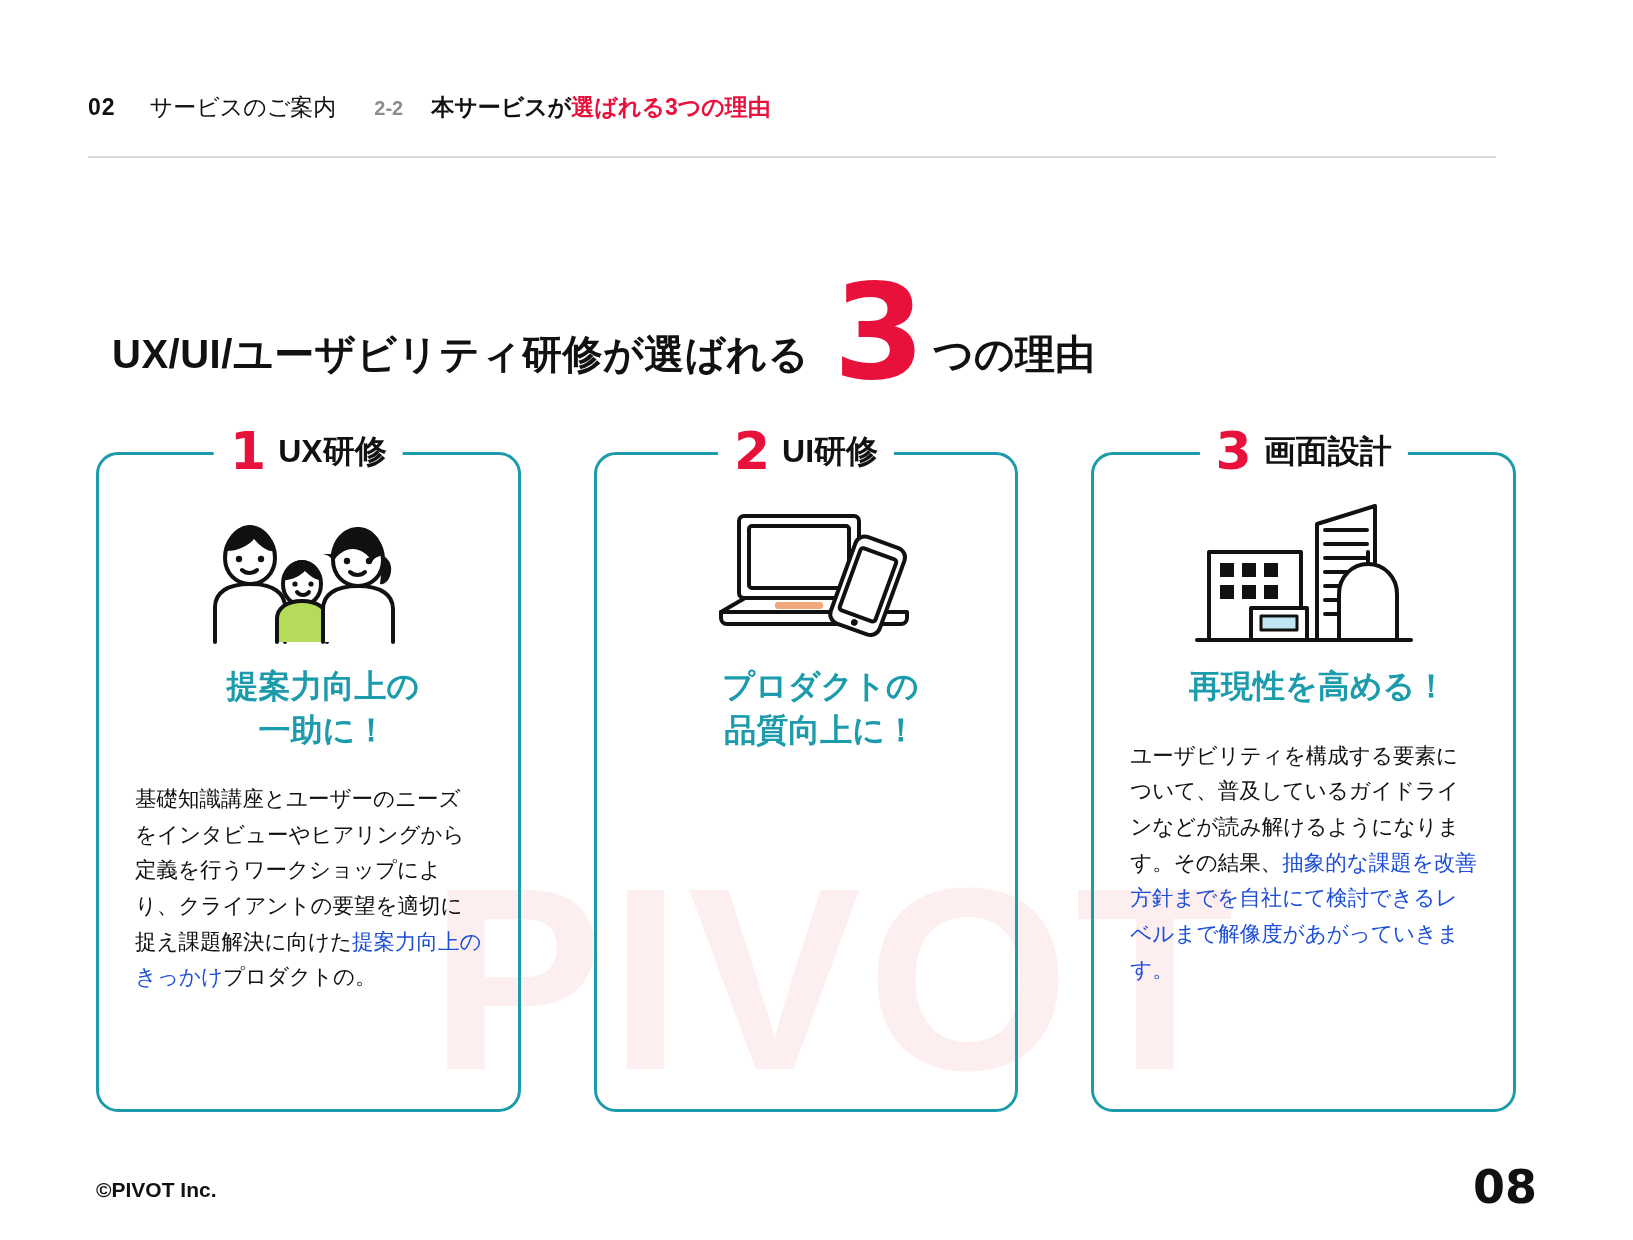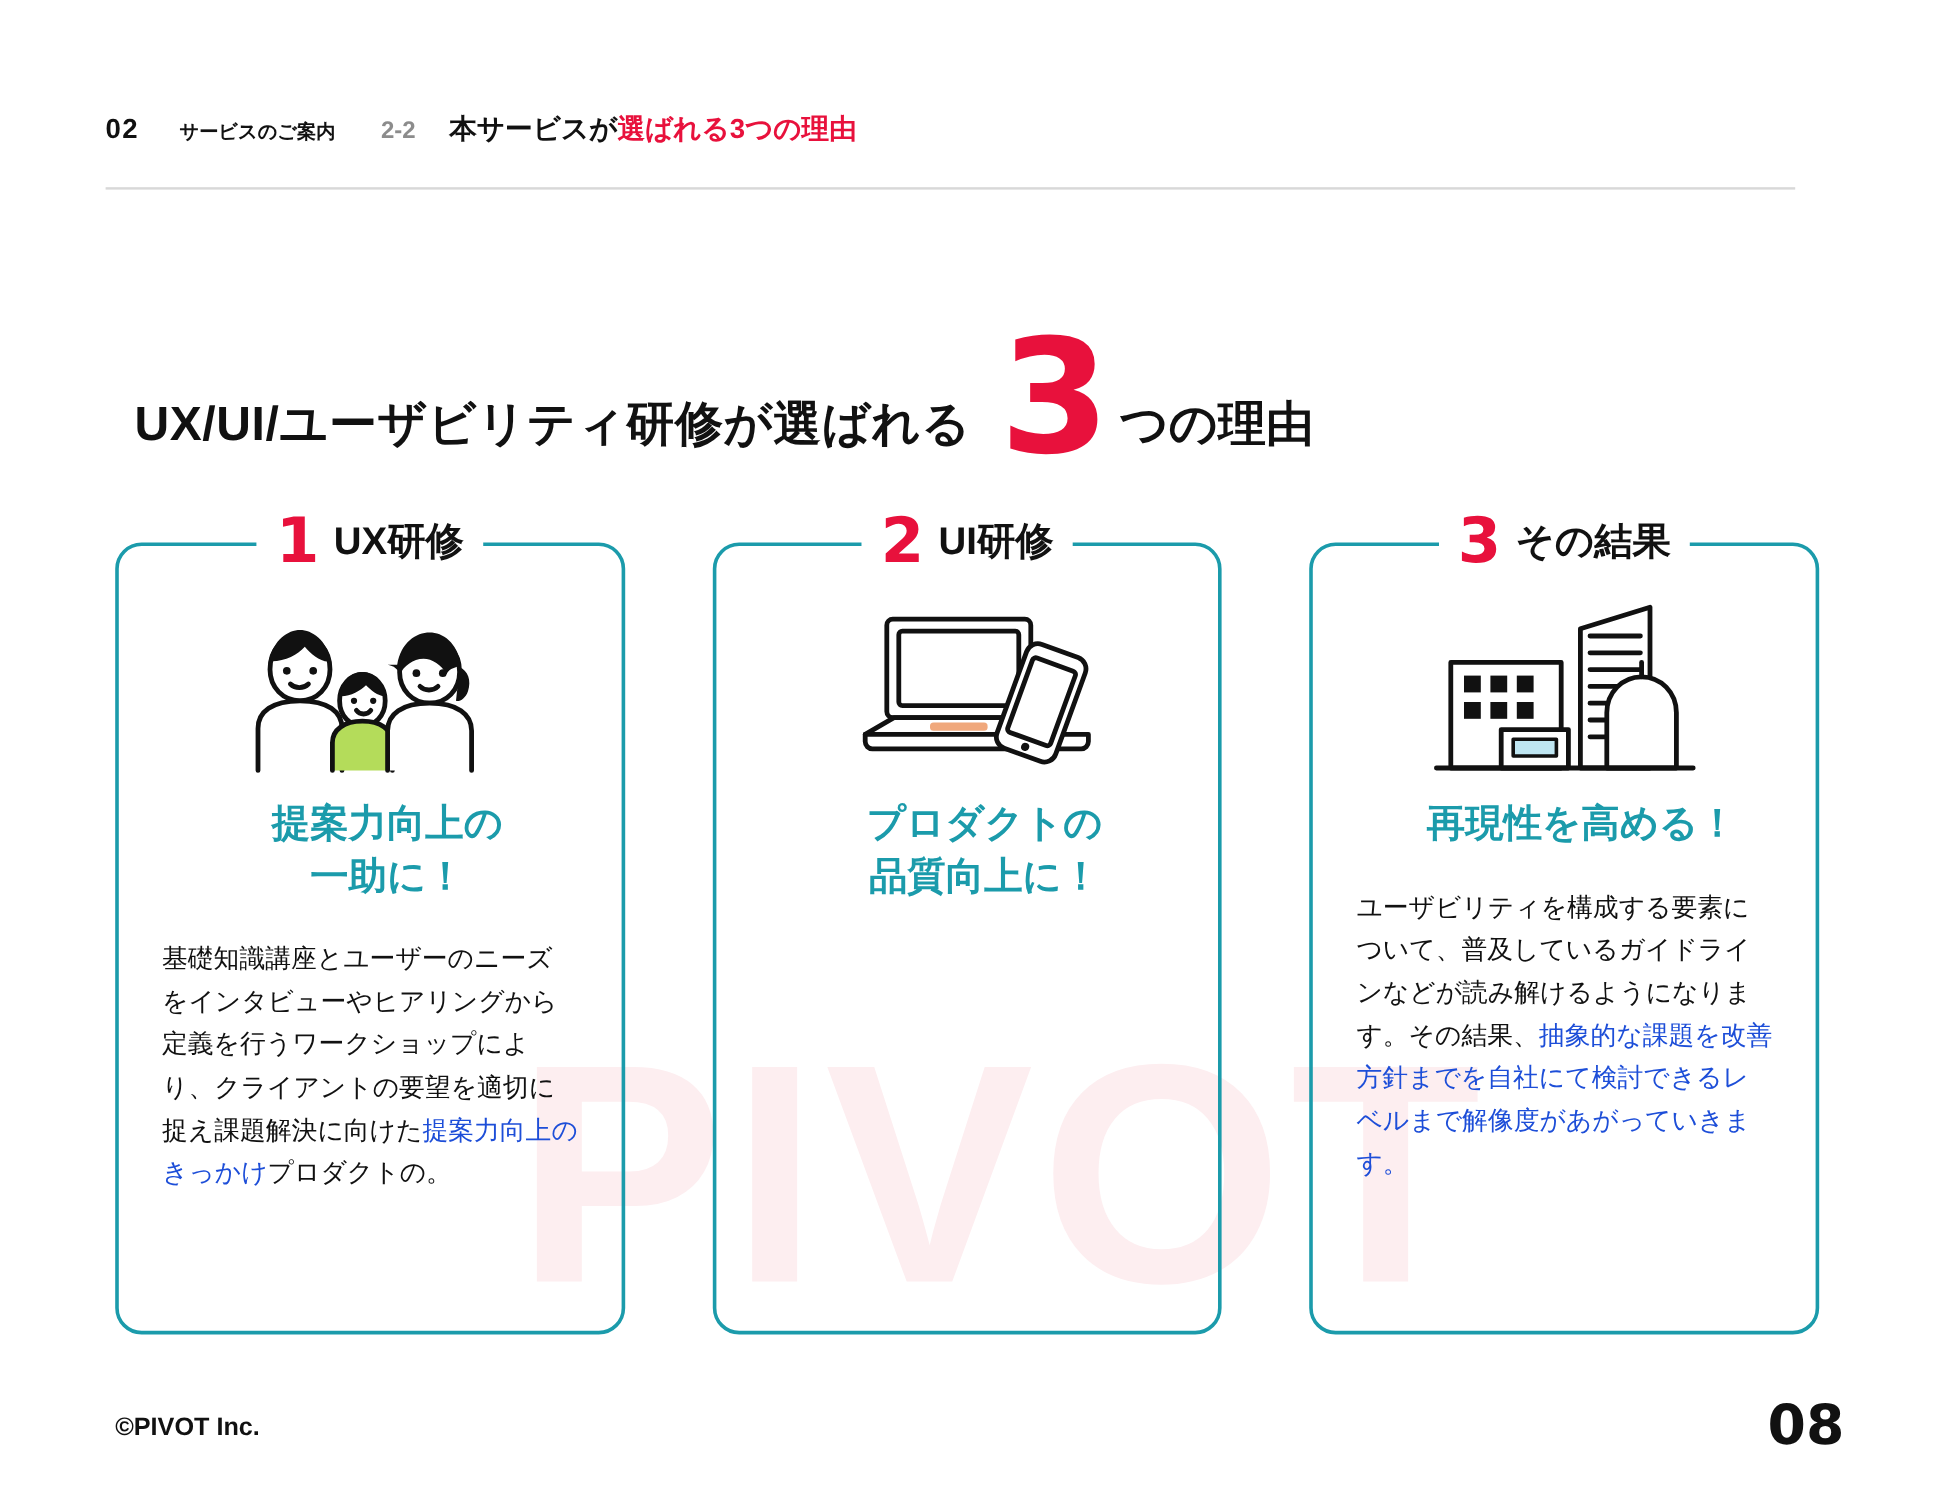--- a/index.html
+++ b/index.html
@@ -40,22 +40,22 @@
     gap: 12px;
     z-index: 3;
   }
   .header .num {
     font-size: 23px;
     font-weight: bold;
     letter-spacing: 1px;
     color: #111;
   }
   .header .chapter {
-    font-size: 16px;
-    font-weight: bold;
+    font-size: 23px;
+    font-weight: normal;
     margin-left: 22px;
     color: #111;
   }
   .header .sub-num {
     font-size: 20px;
     font-weight: bold;
     margin-left: 26px;
     color: #8c8c8c;
   }
   .header .sub-title {
@@ -287,21 +287,21 @@
     </div>
     <div class="card-heading">
       <div>プロダクトの</div>
       <div>品質向上に！</div>
     </div>
   </div>
 
   <div class="card">
     <div class="card-badge">
       <span class="idx">3</span>
-      <span class="badge-label">その結果</span>
+      <span class="badge-label">画面設計</span>
     </div>
     <div class="card-icon">
       <svg width="230" height="150" viewBox="0 0 230 150" fill="none" stroke="#111" stroke-width="4" stroke-linecap="round" stroke-linejoin="round">
 
         <path d="M128 28l58-18v134h-58z" fill="#fff"></path>
         <path d="M136 34h42M136 48h42M136 62h42M136 76h42M136 90h42M136 104h42M136 118h42"></path>
 
         <path d="M150 98c0-17 13-30 29-30s29 13 29 30v46h-58z" fill="#fff"></path>
         <path d="M179 68v-12"></path>
 

